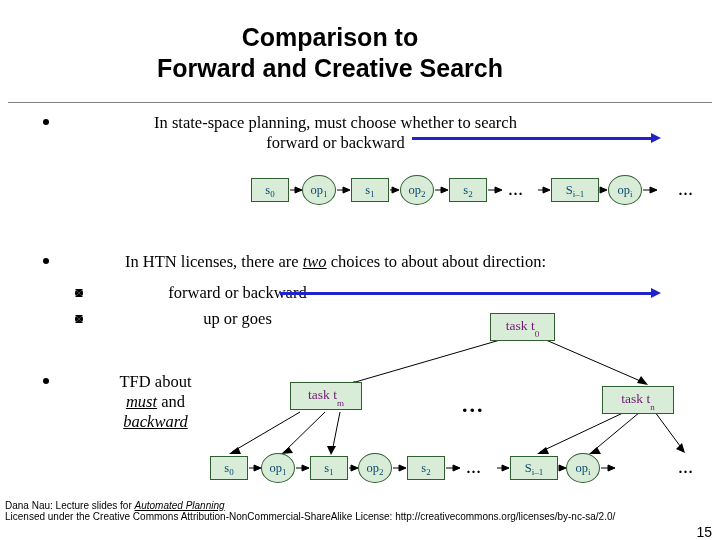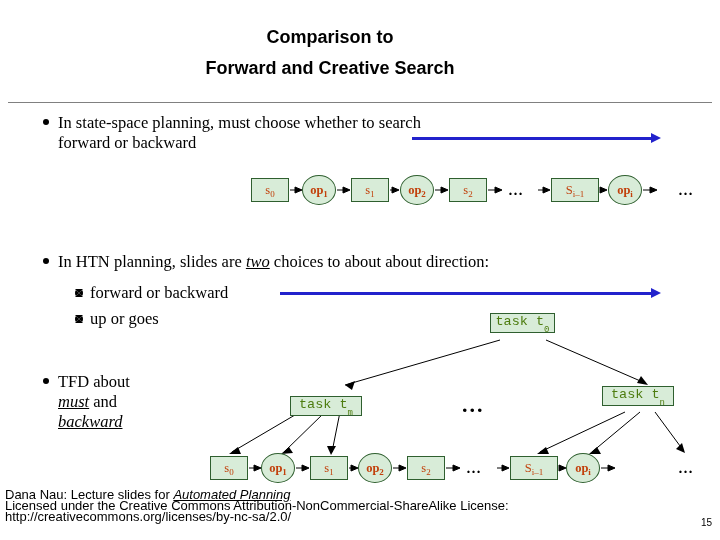--- a/index.html
+++ b/index.html
@@ -19,21 +19,21 @@
     left: 0; top: 0;
     width: 720px; height: 540px;
   }
   .title {
     position: absolute;
     left: 0; top: 22px;
     width: 660px;
     text-align: center;
     font-family: "Liberation Sans", sans-serif;
     font-weight: bold;
-    font-size: 18px;
+    font-size: 25px;
     line-height: 31px;
     color: #000000;
   }
   .hrule {
     position: absolute;
     left: 8px; top: 102px;
     width: 704px; height: 1px;
     background: #808080;
   }
 
@@ -45,21 +45,22 @@
   }
   .bullet .dot {
     position: absolute;
     left: 0; top: 6px;
     width: 6px; height: 6px;
     background: #000000;
     border-radius: 50%;
   }
   .bullet .txt {
     display: block;
-    margin-left: 15px;
+    margin-left: 25px;
+    text-align: center;
   }
   .sub .dot {
     width: 0; height: 0;
     background: transparent;
     border-left: 4px solid #000000;
     border-right: 4px solid #000000;
     border-top: 4px solid transparent;
     border-bottom: 4px solid transparent;
     top: 6px;
   }
@@ -73,36 +74,35 @@
     border-left: 4px solid transparent;
     border-right: 4px solid transparent;
   }
   .ital { font-style: italic; text-decoration: underline; }
 
   
   .node {
     position: absolute;
     box-sizing: border-box;
     font-size: 12.5px;
-    color: #c2410c;
+    color: #0c4a6e;
     text-align: center;
     background: #d8ecd8;
     border: 1px solid #2f5f2f;
     display: flex;
     align-items: center;
     justify-content: center;
     line-height: 1;
   }
   .node.rect {
     height: 24px;
   }
   .node.circle {
     width: 34px; height: 30px;
     border-radius: 50%;
-    font-weight: bold;
   }
   .node sub {
     font-size: 9px;
     vertical-align: baseline;
     position: relative;
     top: 3px;
   }
   .ellipsis {
     position: absolute;
     font-size: 15px;
@@ -113,27 +113,26 @@
   .ellipsis.big {
     font-size: 22px;
     font-weight: bold;
     letter-spacing: 2px;
   }
   .task {
     position: absolute;
     box-sizing: border-box;
     background: #d8ecd8;
     border: 1px solid #2f5f2f;
-    height: 20px;
+    height: 28px;
     font-size: 13.5px;
     display: flex;
     align-items: center;
     justify-content: center;
-    color: #4d7c0f;
-    font-family: Liberation Mono, monospace;
+    color: #701a75;
   }
 
   
   .arrow-h {
     position: absolute;
     height: 3px;
     background: #2222cc;
   }
   .arrow-h:after {
     content: "";
@@ -149,29 +148,29 @@
     left: 0; top: 0;
     width: 720px; height: 540px;
     pointer-events: none;
   }
 
   
   .footer {
     position: absolute;
     left: 5px; bottom: 18px;
     font-family: "Liberation Sans", sans-serif;
-    font-size: 13px;
+    font-size: 10px;
     line-height: 11px;
     color: #000000;
   }
   .pagenum {
     position: absolute;
-    right: 8px; bottom: 12px;
+    right: 8px; bottom: 0;
     font-family: "Liberation Sans", sans-serif;
-    font-size: 10px;
+    font-size: 14px;
     color: #000000;
   }
 </style>
 </head>
 <body>
 
 <div class="slide">
 
   <div class="title">
     <div>Comparison to</div>
@@ -210,21 +209,21 @@
     <span><span>S</span><sub>i–1</sub></span>
   </div>
   <div class="node circle" style="left:608px; top:175px;">
     <span><span>op</span><sub>i</sub></span>
   </div>
   <div class="ellipsis" style="left:678px; top:182px;">…</div>
 
   <div class="bullet" style="left:43px; top:252px; width:560px;">
     <span class="dot"></span>
     <span class="txt">
-      <span>In HTN planning, slides are </span><span class="ital">two</span><span> choices to about about direction:</span>
+      <span>In HTN licenses, there are </span><span class="ital">two</span><span> choices to about about direction:</span>
     </span>
   </div>
 
   <div class="bullet sub" style="left:75px; top:283px; width:300px;">
     <span class="dot"></span>
     <span class="txt">forward or backward</span>
   </div>
   <div class="bullet sub" style="left:75px; top:309px; width:300px;">
     <span class="dot"></span>
     <span class="txt">up or goes</span>
@@ -264,21 +263,21 @@
     <line x1="640" y1="412" x2="592" y2="452" stroke="#000000" stroke-width="1"></line>
     <polygon points="589,454 597,447 601,454" fill="#000000"></polygon>
 
     <line x1="655" y1="412" x2="683" y2="450" stroke="#000000" stroke-width="1"></line>
     <polygon points="685,453 676,449 682,443" fill="#000000"></polygon>
   </svg>
 
   <div class="task" style="left:490px; top:313px; width:65px;">
     <span><span>task t</span><sub style="font-size:9px;position:relative;top:3px;">0</sub></span>
   </div>
-  <div class="task" style="left:290px; top:396px; width:72px;justify-content:center;">
+  <div class="task" style="left:290px; top:382px; width:72px;justify-content:center;">
     <span><span>task t</span><sub style="font-size:9px;position:relative;top:3px;">m</sub></span>
   </div>
   <div class="task" style="left:602px; top:386px; width:72px;">
     <span><span>task t</span><sub style="font-size:9px;position:relative;top:3px;">n</sub></span>
   </div>
   <div class="ellipsis big" style="left:462px; top:392px;">...</div>
 
   <div class="node rect" style="left:210px; top:456px; width:38px;">
     <span><span>s</span><sub>0</sub></span>
   </div>

